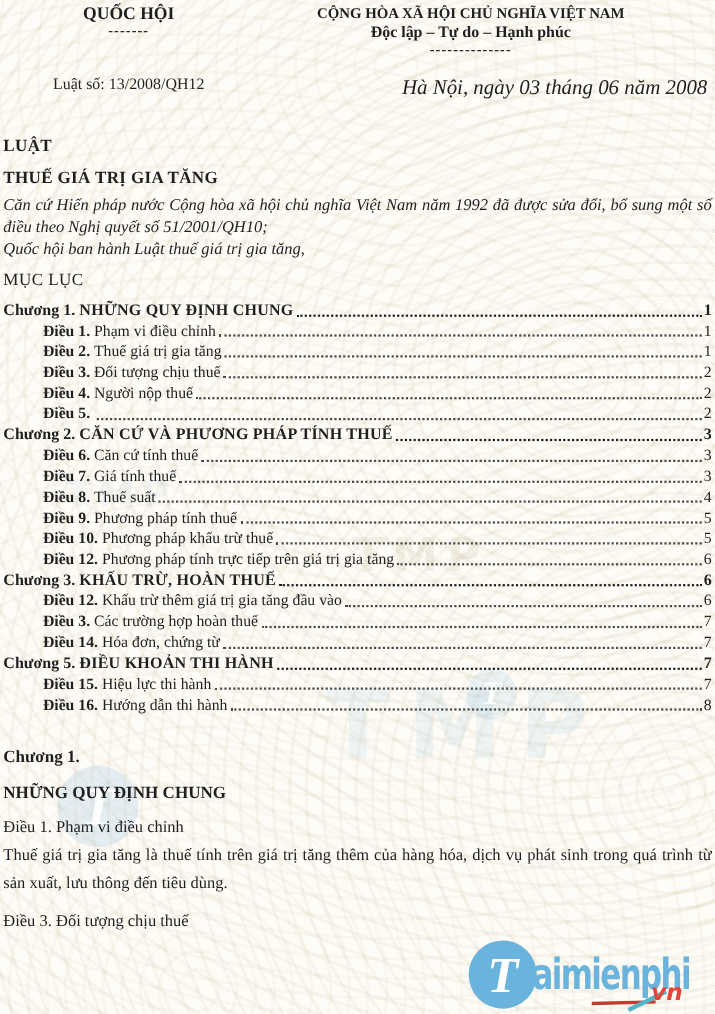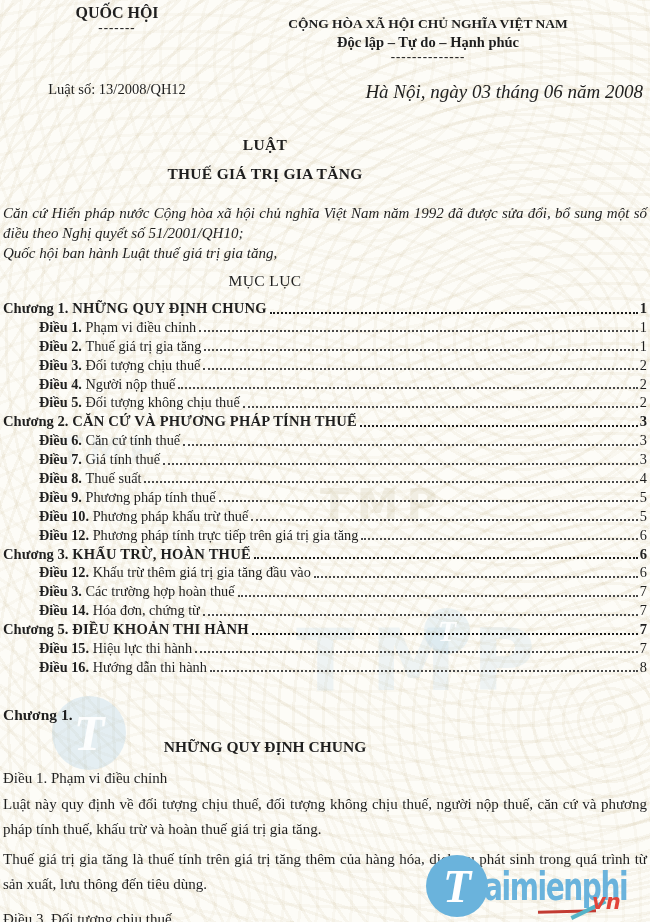--- a/index.html
+++ b/index.html
@@ -30,33 +30,33 @@
     position:absolute;pointer-events:none;font-family:"DejaVu Sans",sans-serif;font-weight:bold;
   }
   .wm-tmp.big{left:296px;top:610px;font-size:86px;letter-spacing:16px;color:rgba(173,203,226,0.18);}
   .wm-tmp.mid{left:320px;top:480px;font-size:42px;letter-spacing:8px;color:rgba(196,183,150,0.20);}
   .wm-tmp.top{left:60px;top:430px;font-size:34px;letter-spacing:6px;color:rgba(173,203,226,0.13);}
 
   
   .content{position:relative;padding:4px 3px 0 3px;}
   .hdr{display:flex;}
   .hdr-left{width:228px;text-align:center;}
-  .hdr-right{flex:1;text-align:center;padding-right:22px;margin-top:12px;}
+  .hdr-right{flex:1;text-align:center;padding-right:22px;}
   .org{font-weight:bold;font-size:16px;}
   .dashes{font-weight:bold;font-size:13px;letter-spacing:1px;line-height:12px;}
   .country{font-weight:bold;font-size:13.5px;}
   .motto{font-weight:bold;font-size:14.5px;margin-top:2px;}
   .meta-row{display:flex;margin-top:18px;}
   .law-no{width:228px;text-align:center;font-size:14.5px;}
   .place-date{flex:1;text-align:right;font-style:italic;font-size:19px;padding-right:4px;}
 
-  .ccol{width:524px;text-align:center;}
+  .ccol{width:524px;}
   .law-title{font-weight:bold;font-size:15.5px;margin-top:33px;letter-spacing:0.3px;}
   .law-subtitle{font-weight:bold;font-size:15.5px;margin-top:11px;letter-spacing:0.3px;}
-  .preamble{margin-top:20px;font-style:italic;font-size:15px;line-height:20px;text-align:justify;}
+  .preamble{margin-top:6px;font-style:italic;font-size:15px;line-height:20px;text-align:justify;}
   .preamble-2{font-style:italic;font-size:15px;line-height:20px;}
   .toc-heading{font-weight:normal;font-size:15.5px;margin-top:9px;letter-spacing:0.4px;}
 
   .toc{margin-top:9px;}
   .toc-row{display:flex;align-items:flex-end;height:18.9px;font-size:14.3px;line-height:18.9px;}
   .toc-row.article{padding-left:36px;}
   .toc-label{font-weight:bold;white-space:pre;}
   .toc-text{white-space:nowrap;}
   .toc-row.chapter{font-size:14.6px;}
   .toc-row.chapter .toc-text{font-weight:bold;letter-spacing:0.2px;}
@@ -153,21 +153,20 @@
           <span class="toc-page">2</span>
         </div>
         <div class="toc-row article">
           <span class="toc-label">Điều 4. </span>
           <span class="toc-text">Người nộp thuế</span>
           <span class="toc-leader"></span>
           <span class="toc-page">2</span>
         </div>
         <div class="toc-row article">
           <span class="toc-label">Điều 5. </span>
-          <span class="toc-text">Đối tượng không chịu thuế</span>
           <span class="toc-leader"></span>
           <span class="toc-page">2</span>
         </div>
         <div class="toc-row chapter">
           <span class="toc-label">Chương 2. </span>
           <span class="toc-text">CĂN CỨ VÀ PHƯƠNG PHÁP TÍNH THUẾ</span>
           <span class="toc-leader"></span>
           <span class="toc-page">3</span>
         </div>
         <div class="toc-row article">
@@ -248,21 +247,20 @@
           <span class="toc-leader"></span>
           <span class="toc-page">8</span>
         </div>
       </div>
 
     <div class="chapter-label">Chương 1.</div>
     <div class="ccol chapter-title">NHỮNG QUY ĐỊNH CHUNG</div>
 
     <div id="sections">
         <div class="sec-h">Điều 1. Phạm vi điều chỉnh</div>
-        <div class="sec-p">Luật này quy định về đối tượng chịu thuế, đối tượng không chịu thuế, người nộp thuế, căn cứ và phương pháp tính thuế, khấu trừ và hoàn thuế giá trị gia tăng.</div>
         <div class="sec-p">Thuế giá trị gia tăng là thuế tính trên giá trị tăng thêm của hàng hóa, dịch vụ phát sinh trong quá trình từ sản xuất, lưu thông đến tiêu dùng.</div>
         <div class="sec-h">Điều 3. Đối tượng chịu thuế</div>
       </div>
 
   </div>
 
   <div class="brand">
     <div class="brand-circle" style="background: rgb(106, 179, 220);">T</div>
     <div class="brand-text" style="color: rgb(106, 179, 220);">aimienphi</div>
   </div>

